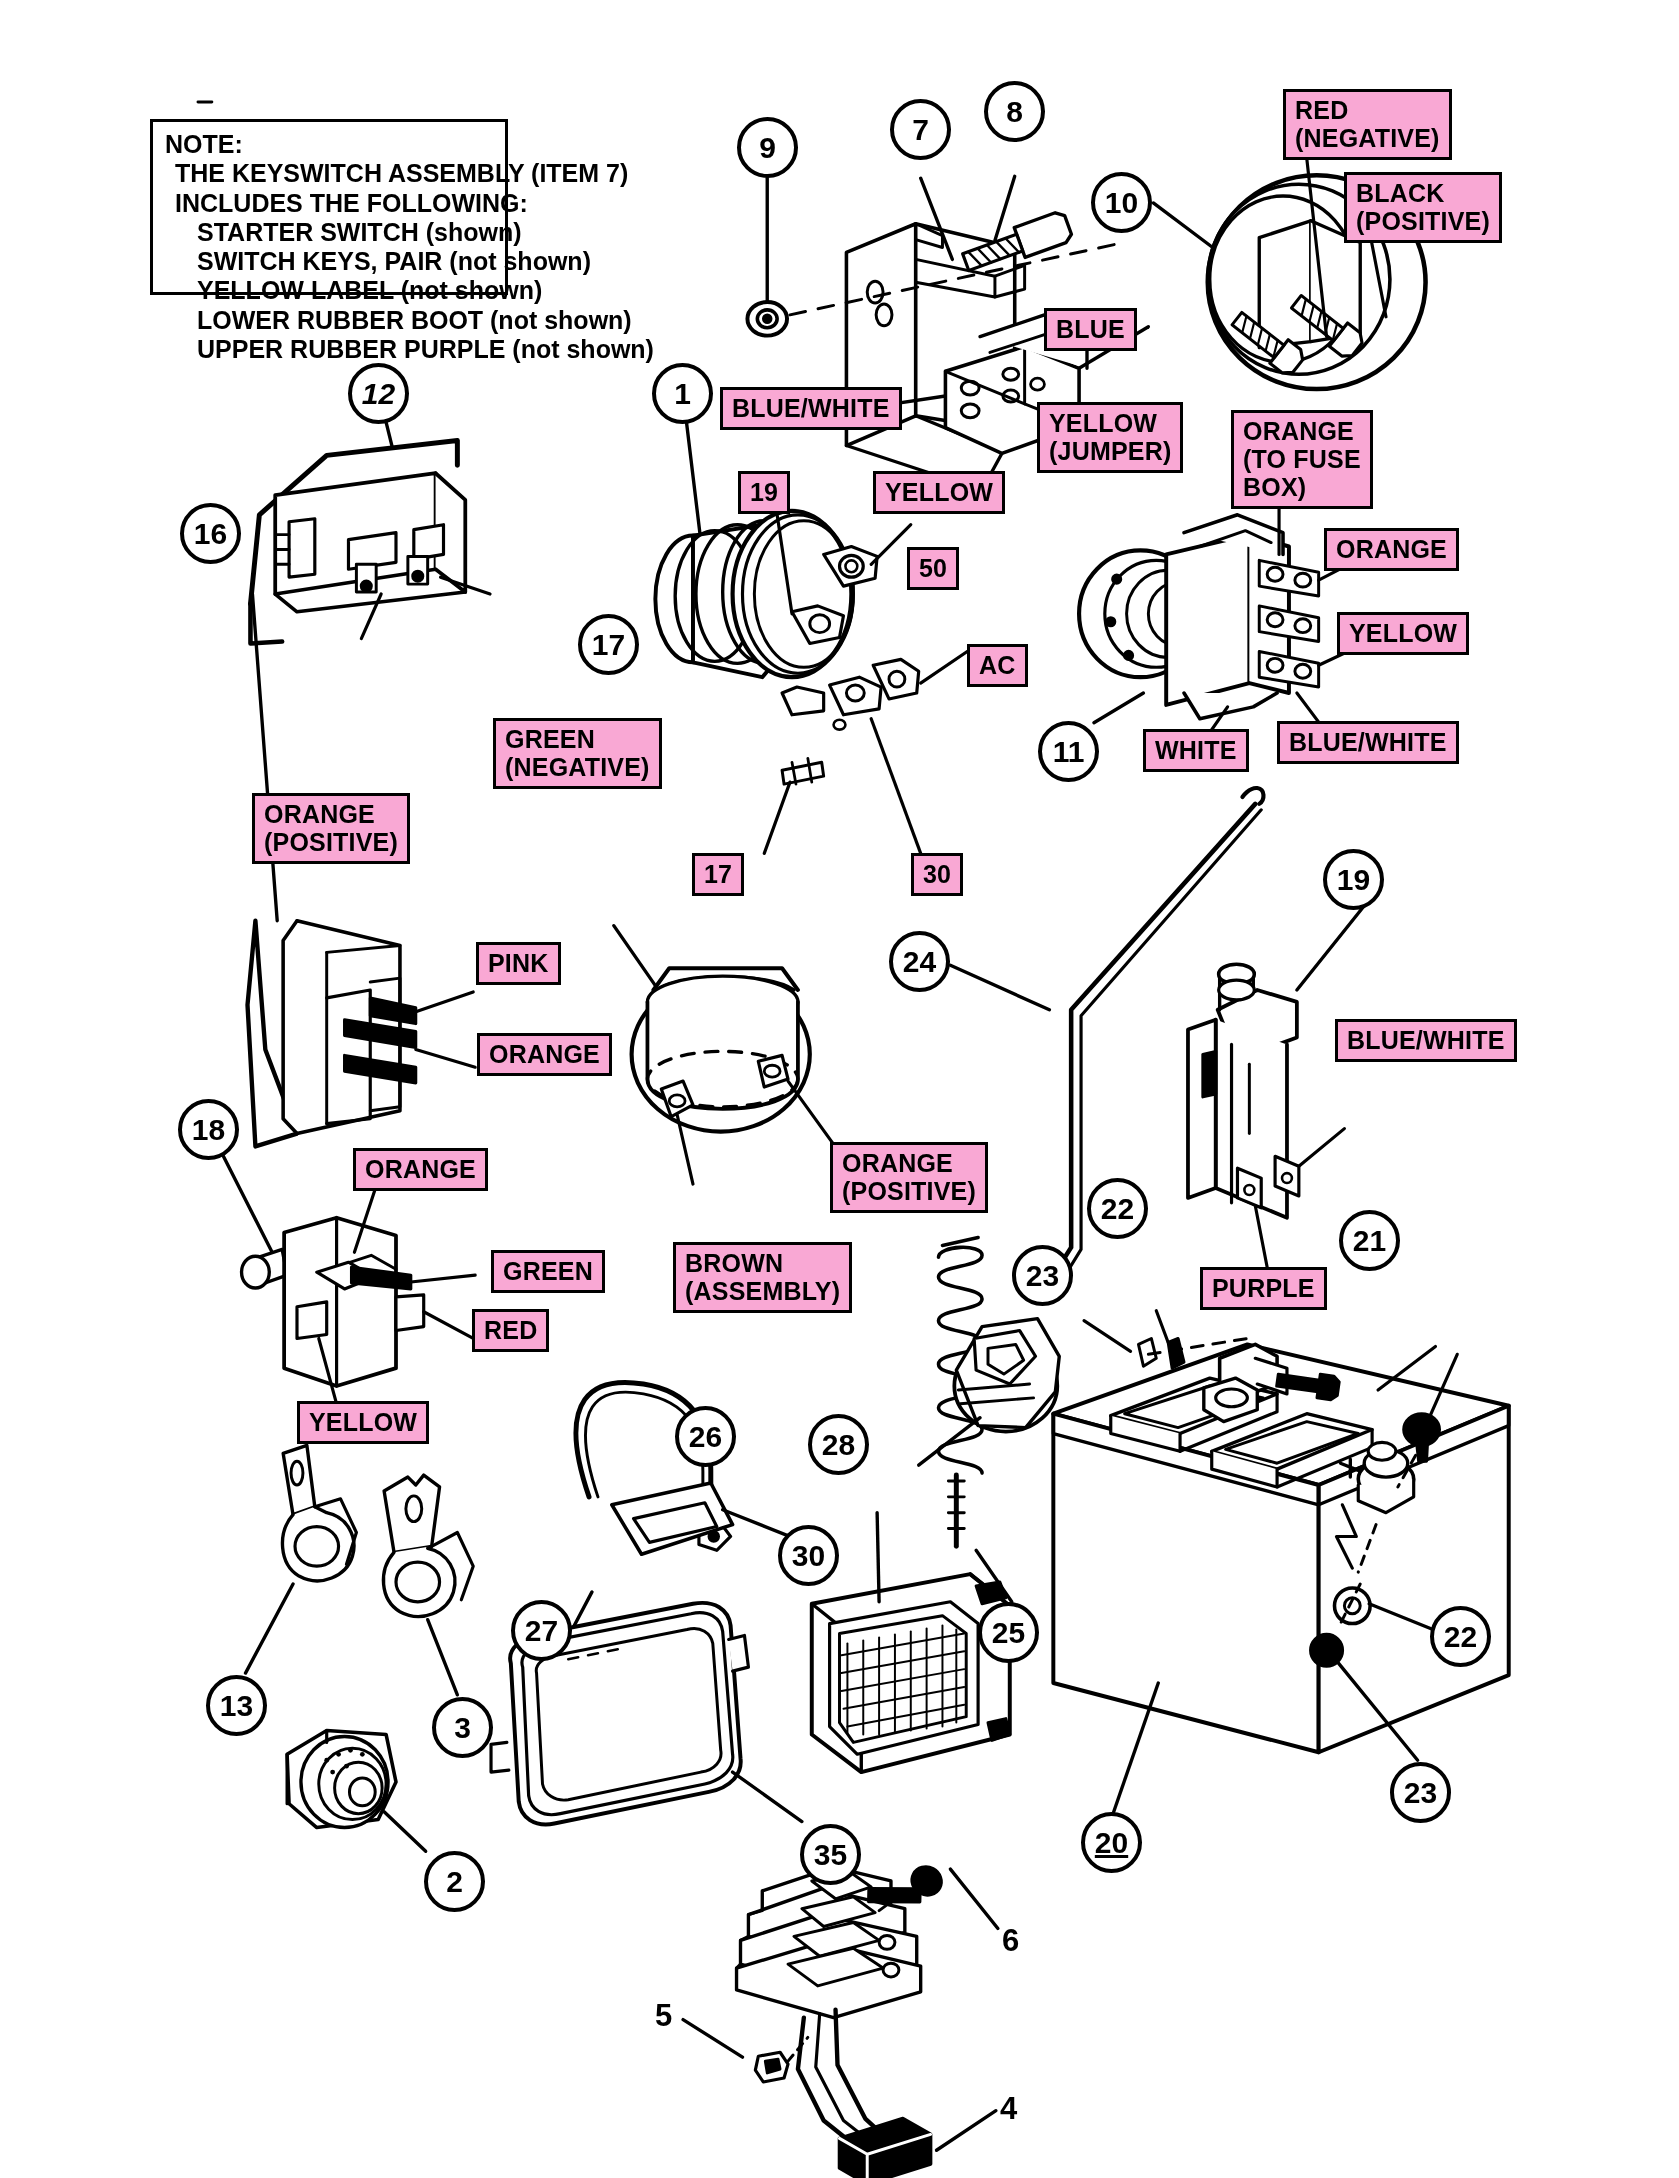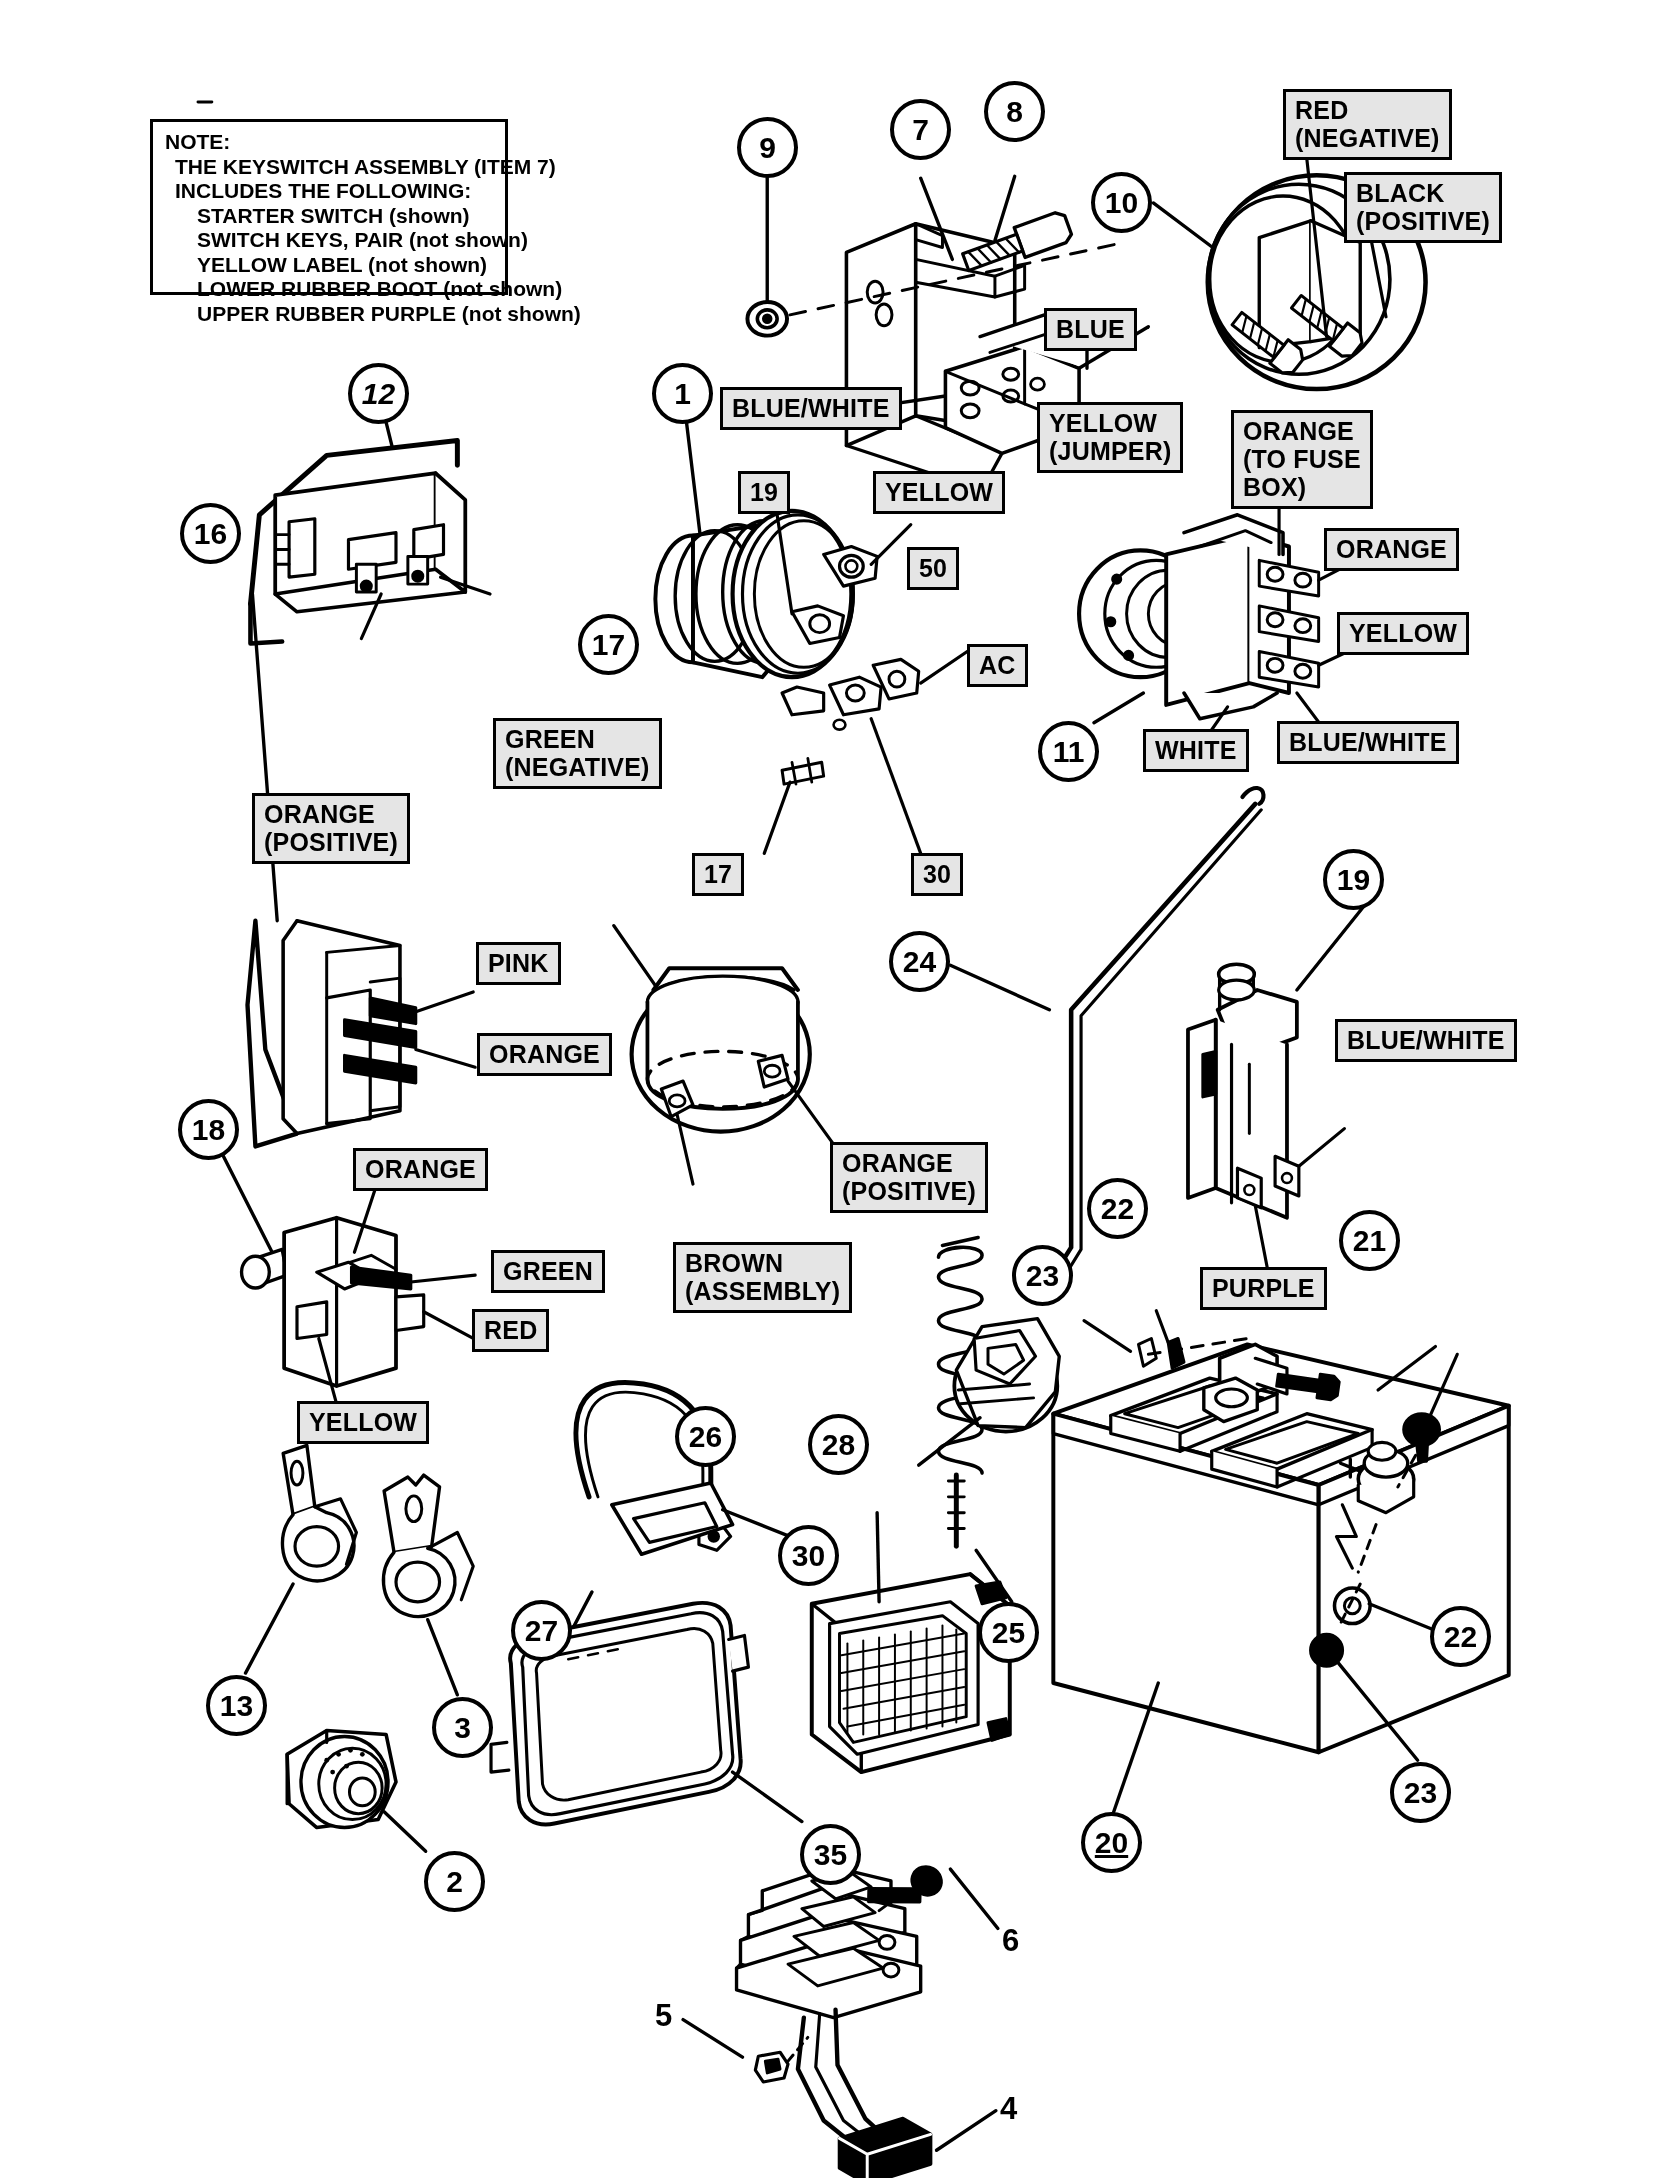--- a/index.html
+++ b/index.html
@@ -14,36 +14,36 @@
 
   
   .bubble{
     position:absolute;border:4px solid #000;border-radius:50%;
     background:#fff;display:flex;align-items:center;justify-content:center;
     font-weight:bold;font-size:30px;color:#000;line-height:1;
     width:61px;height:61px;box-sizing:border-box;z-index:30;
   }
   
   .lbl{
-    position:absolute;border:3px solid #000;background:#e5e5e5;
+    position:absolute;border:3px solid #000;background:#f9a8d4;
     font-weight:bold;color:#000;line-height:1.12;
     padding:4px 9px 5px 9px;box-sizing:border-box;
     font-size:25px;letter-spacing:0.2px;white-space:pre;z-index:30;
   }
   
   .plainnum{
     position:absolute;font-weight:bold;font-size:31px;color:#000;z-index:30;
   }
   
   #note{
     position:absolute;left:150px;top:119px;width:358px;height:176px;
     border:3px solid #000;background:#fff;box-sizing:border-box;
     padding:8px 10px 6px 12px;z-index:30;
   }
-  #note .ln{font-weight:bold;font-size:21px;color:#000;line-height:1.17;white-space:pre;}
+  #note .ln{font-weight:bold;font-size:25px;color:#000;line-height:1.17;white-space:pre;}
   #note .i1{padding-left:10px;}
   #note .i2{padding-left:32px;}
 </style>
 </head>
 <body>
 
 <div id="sheet">
 
   <svg id="art" viewBox="0 0 1696 2200">
     <g fill="none" stroke="#000" stroke-width="3.2" stroke-linejoin="round" stroke-linecap="round">

